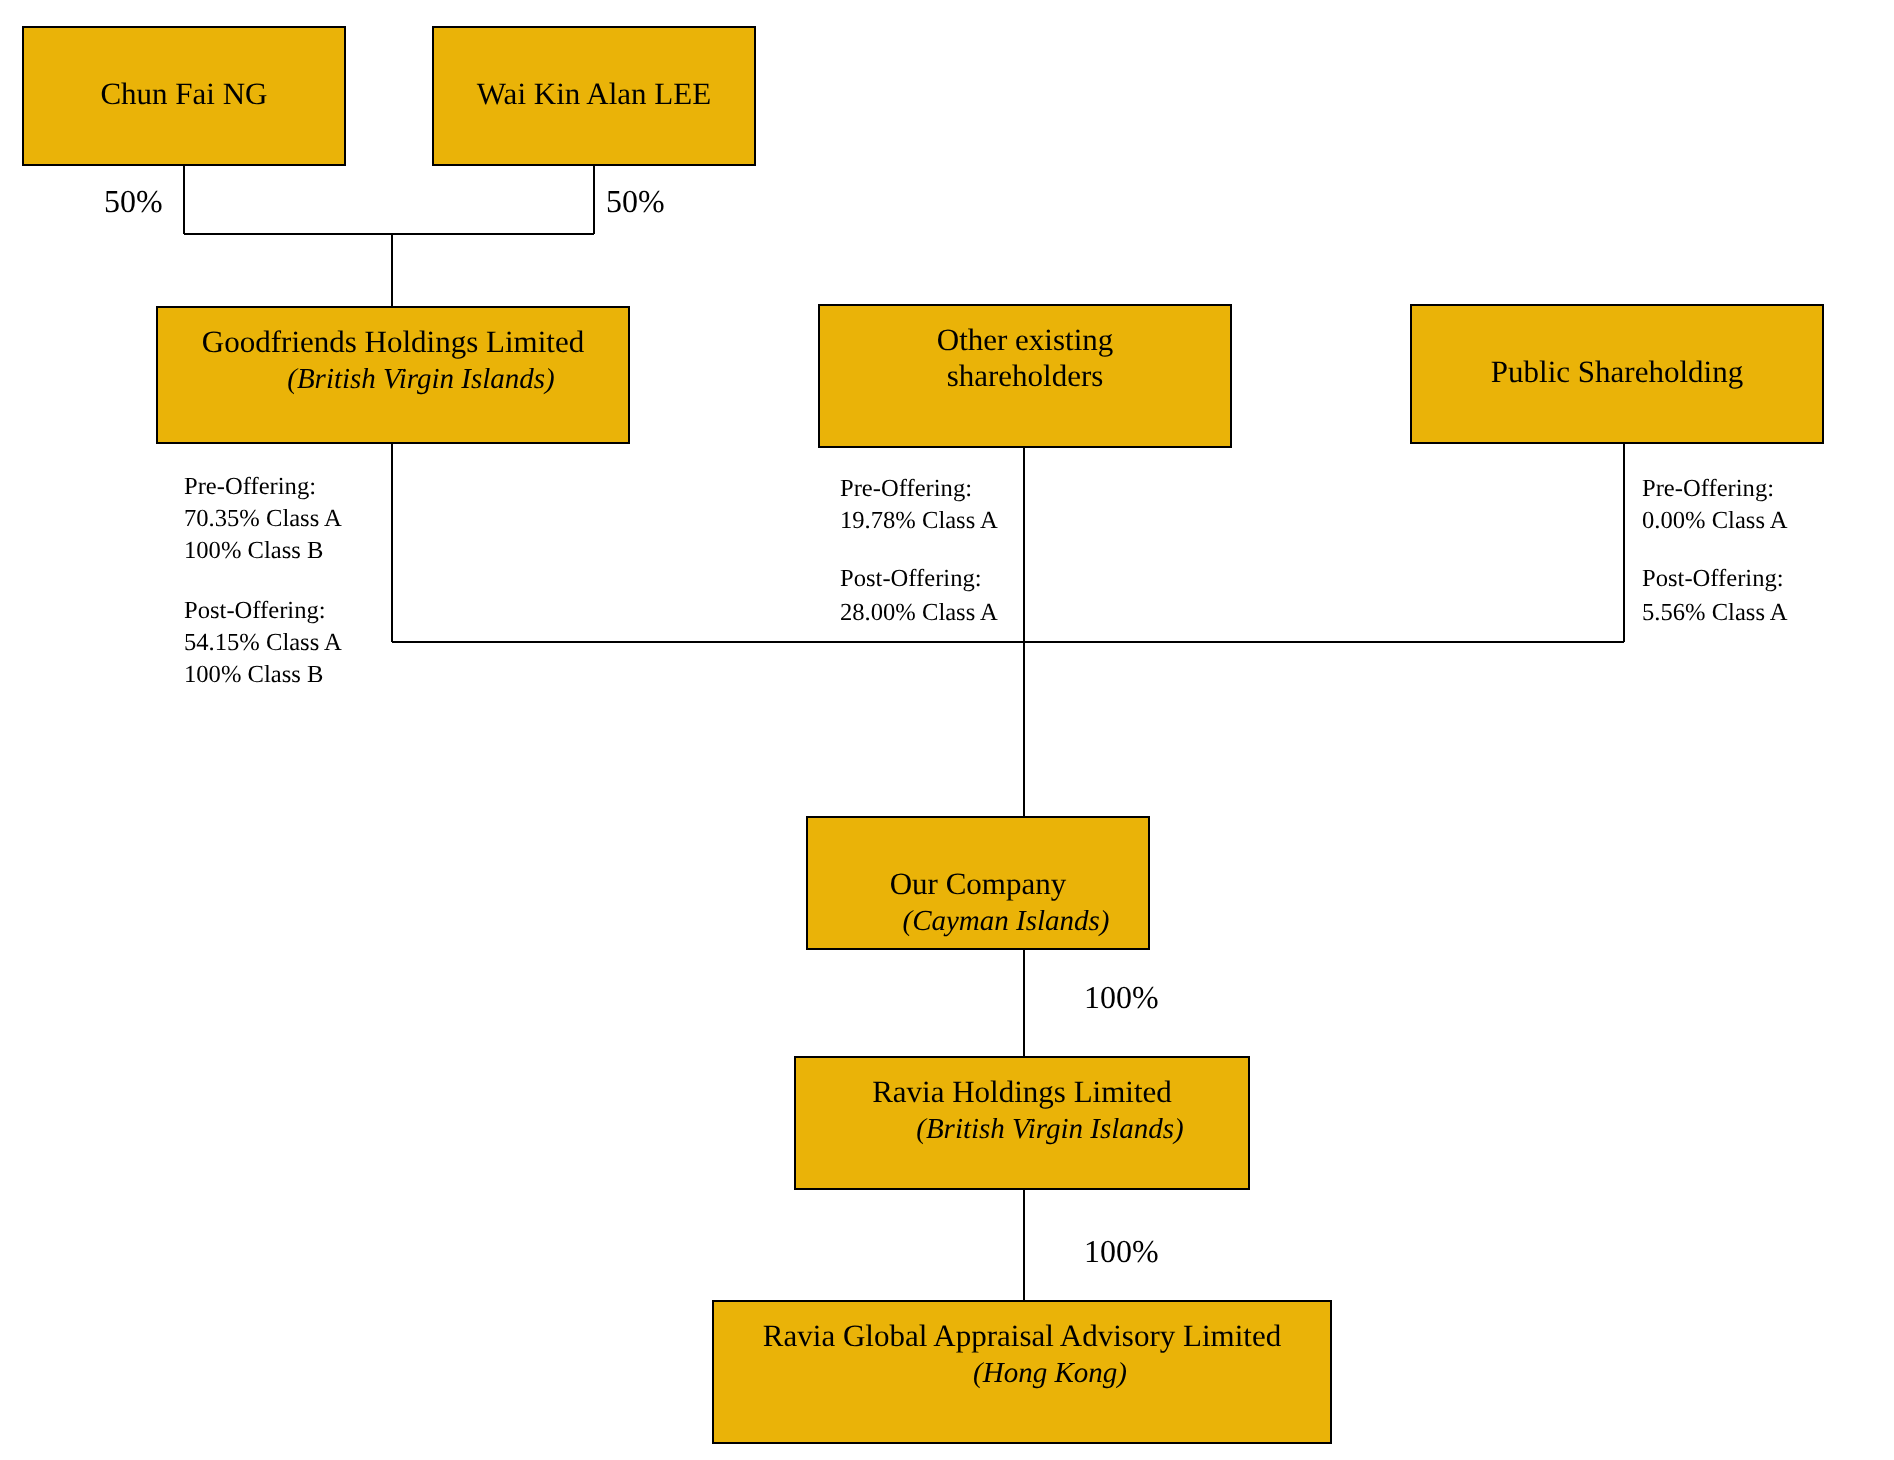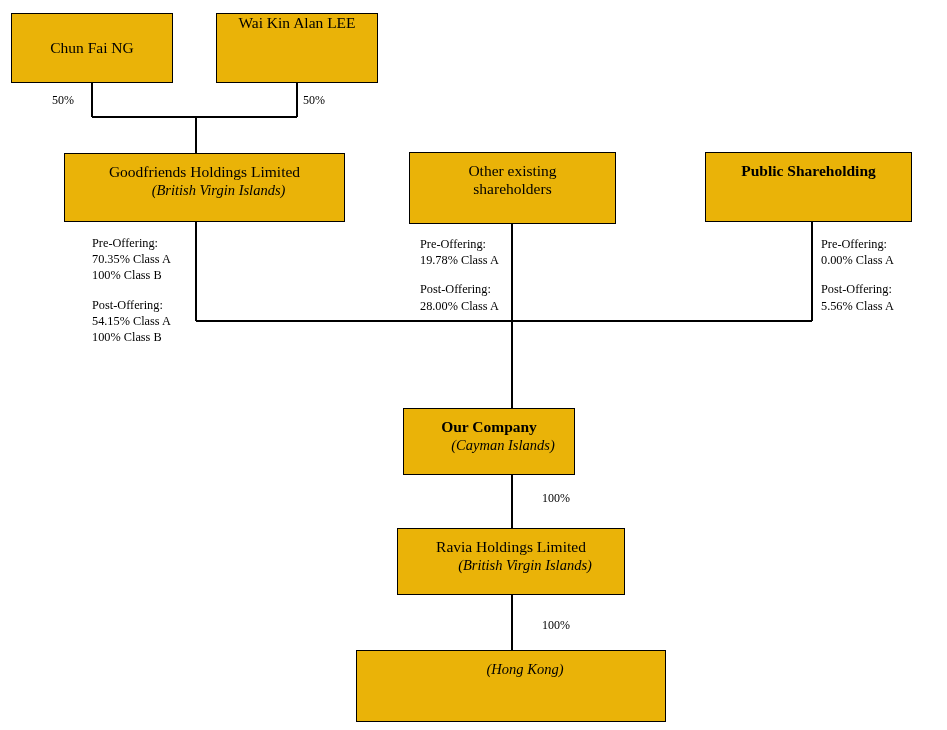--- a/index.html
+++ b/index.html
@@ -35,37 +35,38 @@
     justify-content: flex-start;
     text-align: center;
     padding-top: 9px;
     line-height: 1.18;
   }
   .node .title {
     font-size: 15.5px;
     white-space: nowrap;
   }
   .node .title.bold {
-    font-weight: bold;
+    font-weight: normal;
+    margin-top: 16px;
   }
   .node .sub {
     font-size: 14.5px;
     font-style: italic;
     white-space: nowrap;
     margin-top: 1px;
     margin-left: 28px;
   }
   .node.two-line {
   }
   .node.two-line .title {
     font-size: 15.5px;
   }
   .pct {
     position: absolute;
-    font-size: 12px;
+    font-size: 16px;
     white-space: nowrap;
   }
   .ann {
     position: absolute;
     font-size: 12.3px;
     line-height: 1.32;
     white-space: nowrap;
   }
   .ann .blk + .blk {
     margin-top: 13px;
@@ -101,29 +102,29 @@
       <path d="M512,475 L512,528"></path>
 
       <path d="M512,595 L512,650"></path>
     </g>
   </svg>
 
   <div class="node" style="left:11px; top:13px; width:162px; height:70px; justify-content:center; padding-top:0;">
     <div class="title">Chun Fai NG</div>
   </div>
 
-  <div class="node" style="left:216px; top:13px; width:162px; height:70px; padding-top:0;">
+  <div class="node" style="left:216px; top:13px; width:162px; height:70px; justify-content:center; padding-top:0;">
     <div class="title">Wai Kin Alan LEE</div>
   </div>
 
   <span class="pct" style="left:52px; top:93px;">50%</span>
 
   <span class="pct" style="left:303px; top:93px;">50%</span>
 
-  <div class="node" style="left:64px; top:153px; width:281px; height:69px;">
+  <div class="node" style="left:78px; top:153px; width:237px; height:69px;">
     <div class="title">Goodfriends Holdings Limited</div>
     <div class="sub">(British Virgin Islands)</div>
   </div>
 
   <div class="node two-line" style="left:409px; top:152px; width:207px; height:72px;">
     <div class="title">Other existing</div>
     <div class="title">shareholders</div>
   </div>
 
   <div class="node" style="left:705px; top:152px; width:207px; height:70px;">
@@ -173,16 +174,17 @@
   <span class="pct" style="left:542px; top:491px;">100%</span>
 
   <div class="node" style="left:397px; top:528px; width:228px; height:67px;">
     <div class="title">Ravia Holdings Limited</div>
     <div class="sub">(British Virgin Islands)</div>
   </div>
 
   <span class="pct" style="left:542px; top:618px;">100%</span>
 
   <div class="node" style="left:356px; top:650px; width:310px; height:72px;">
+    <div class="title">Ravia Global Appraisal Advisory Limited</div>
     <div class="sub">(Hong Kong)</div>
   </div>
 
 </div>
 
 </body></html>

